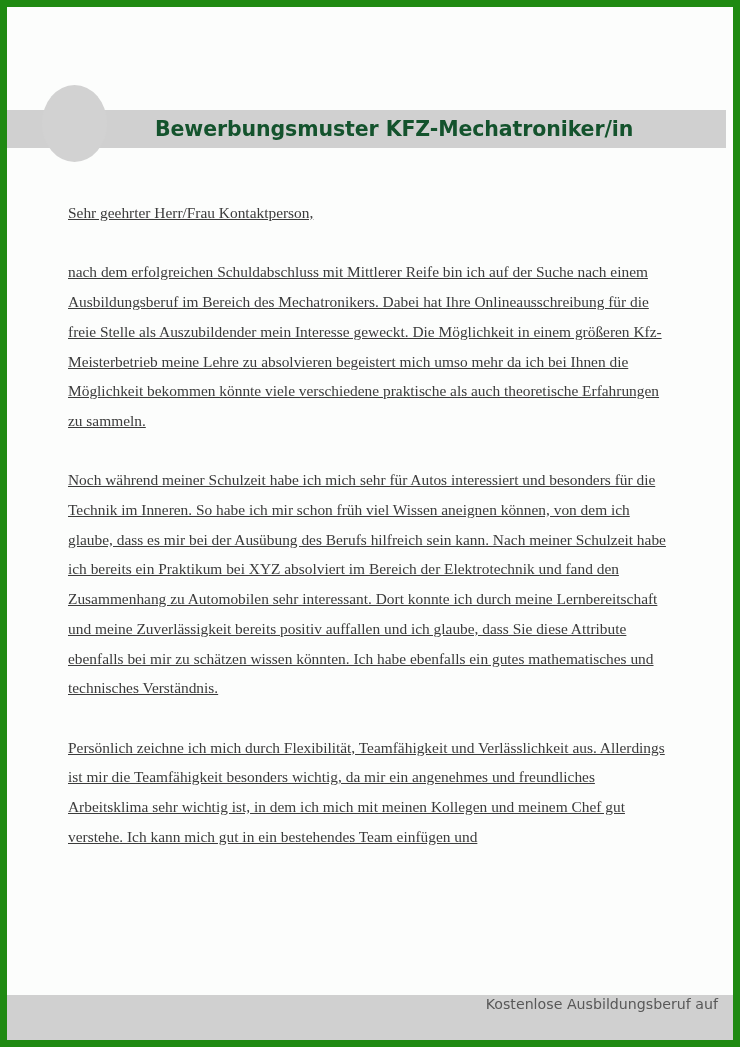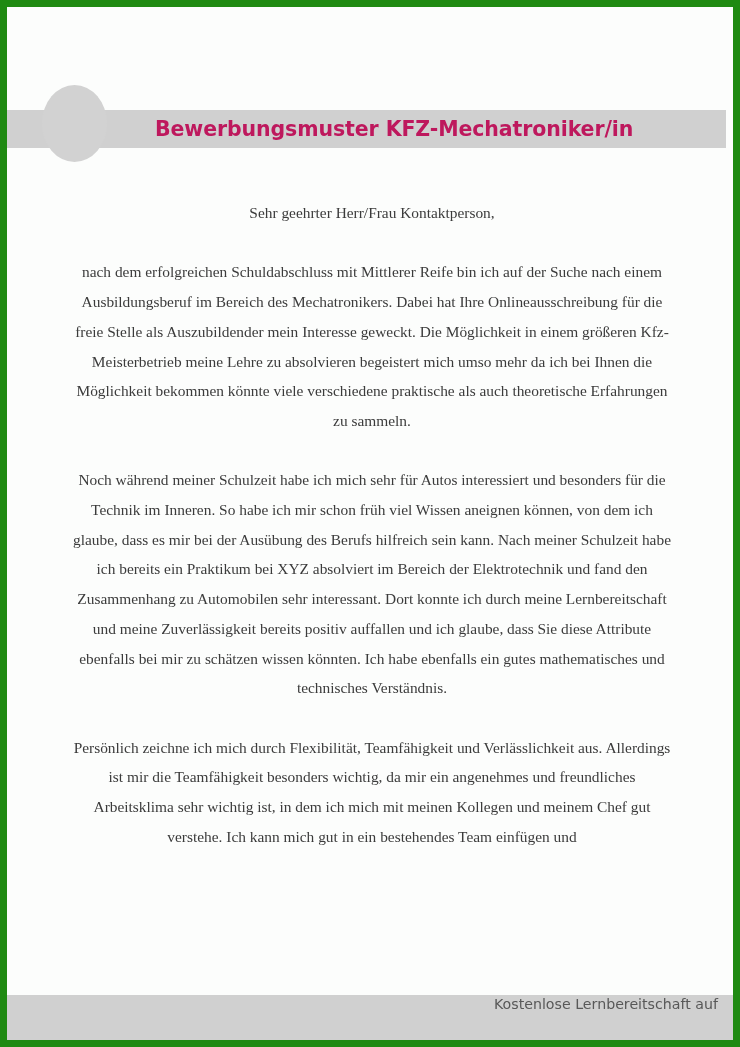--- a/index.html
+++ b/index.html
@@ -63,38 +63,39 @@
     position: absolute;
     left: 155px;
     top: 113px;
     width: 540px;
     height: 32px;
     line-height: 32px;
     font-family: "DejaVu Sans", sans-serif;
     font-weight: bold;
     font-size: 20.5px;
     letter-spacing: -0.1px;
-    color: #be185d;
+    color: #14532d;
     white-space: nowrap;
   }
 
   
   .letter {
     position: absolute;
     left: 68px;
     top: 198px;
     width: 608px;
     font-family: "Liberation Serif", "DejaVu Serif", serif;
     font-size: 15.4px;
     line-height: 29.7px;
     color: #3b3b3b;
   }
   .letter p {
     margin: 0 0 29.7px 0;
-    text-align: center;
+    text-align: left;
+    text-decoration: underline;
   }
   .letter p:last-child { margin-bottom: 0; }
 
   
   .footer-band {
     position: absolute;
     left: 7px;
     top: 995px;
     width: 726px;
     height: 45px;
@@ -151,15 +152,15 @@
 
   <div class="letter">
     <p>Sehr geehrter Herr/Frau Kontaktperson,</p>
     <p>nach dem erfolgreichen Schuldabschluss mit Mittlerer Reife bin ich auf der Suche nach einem Ausbildungsberuf im Bereich des Mechatronikers. Dabei hat Ihre Onlineausschreibung für die freie Stelle als Auszubildender mein Interesse geweckt. Die Möglichkeit in einem größeren Kfz-Meisterbetrieb meine Lehre zu absolvieren begeistert mich umso mehr da ich bei Ihnen die Möglichkeit bekommen könnte viele verschiedene praktische als auch theoretische Erfahrungen zu sammeln.</p>
     <p>Noch während meiner Schulzeit habe ich mich sehr für Autos interessiert und besonders für die Technik im Inneren. So habe ich mir schon früh viel Wissen aneignen können, von dem ich glaube, dass es mir bei der Ausübung des Berufs hilfreich sein kann. Nach meiner Schulzeit habe ich bereits ein Praktikum bei XYZ absolviert im Bereich der Elektrotechnik und fand den Zusammenhang zu Automobilen sehr interessant. Dort konnte ich durch meine Lernbereitschaft und meine Zuverlässigkeit bereits positiv auffallen und ich glaube, dass Sie diese Attribute ebenfalls bei mir zu schätzen wissen könnten. Ich habe ebenfalls ein gutes mathematisches und technisches Verständnis.</p>
     <p>Persönlich zeichne ich mich durch Flexibilität, Teamfähigkeit und Verlässlichkeit aus. Allerdings ist mir die Teamfähigkeit besonders wichtig, da mir ein angenehmes und freundliches Arbeitsklima sehr wichtig ist, in dem ich mich mit meinen Kollegen und meinem Chef gut verstehe. Ich kann mich gut in ein bestehendes Team einfügen und</p>
   </div>
 
   <div class="footer-band"></div>
   <div class="footer-watermark"></div>
-  <div class="footer-tagline">Kostenlose Lernbereitschaft auf</div>
+  <div class="footer-tagline">Kostenlose Ausbildungsberuf auf</div>
 
 </div>
 
 </body></html>

